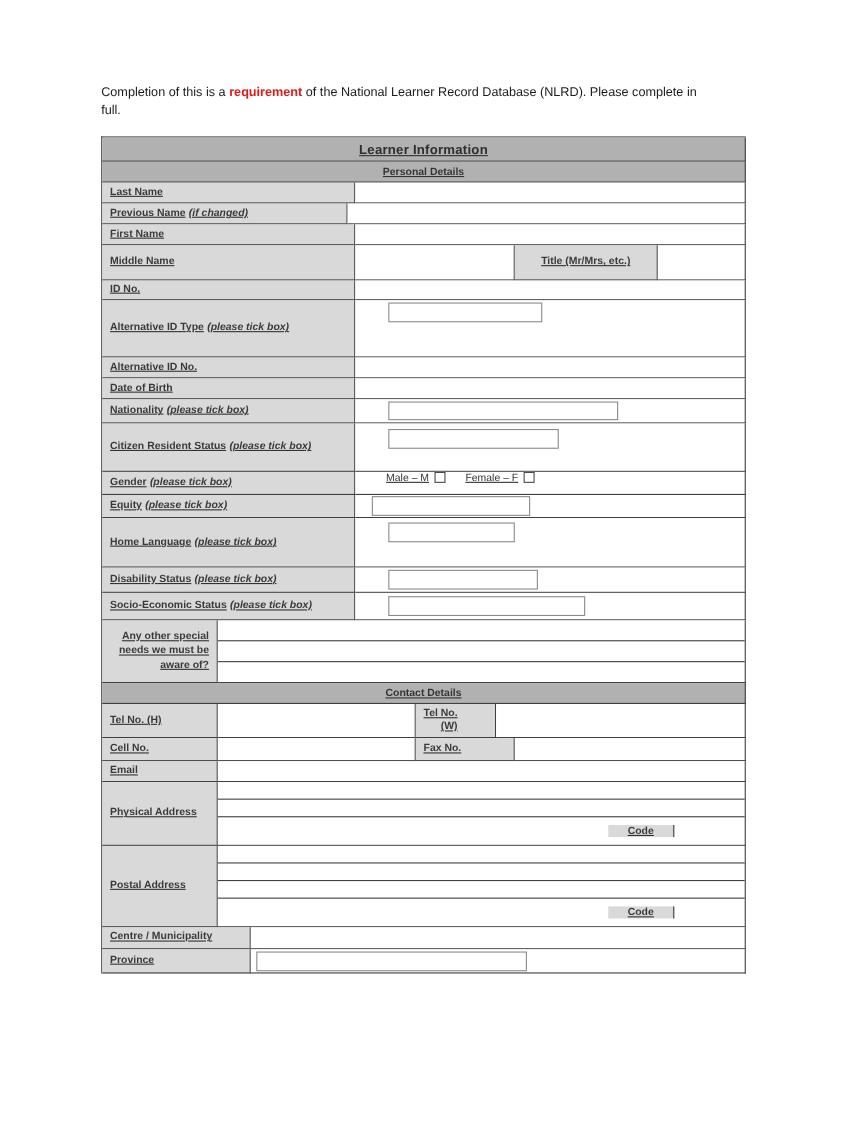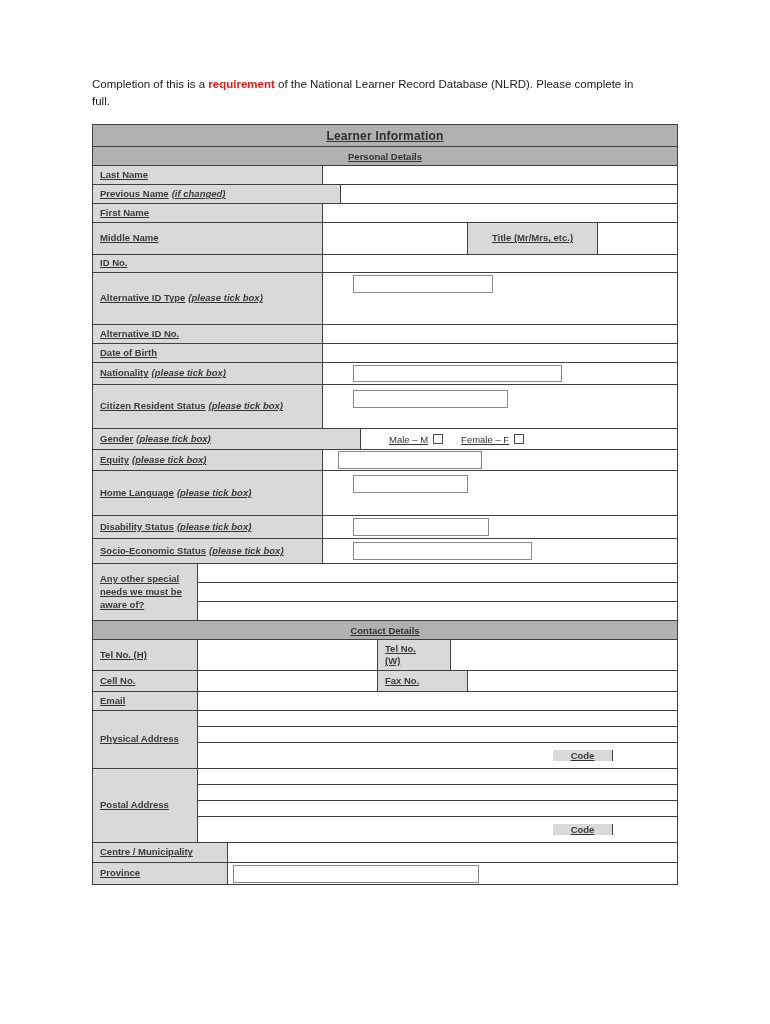--- a/index.html
+++ b/index.html
@@ -16,28 +16,28 @@
   .row { display:flex; align-items:stretch; }
   .c { border-right:1px solid #3f3f3f; border-bottom:1px solid #3f3f3f; }
   .grow { flex:1 1 auto; }
   .white { background:#ffffff; }
 
   .hdr { background:#b1b1b1; font-weight:bold; display:flex; align-items:center; justify-content:center; }
   .hdr-main { font-size:12px; color:#2e2e2e; letter-spacing:0.2px; }
   .hdr-sub { font-size:9.5px; color:#333; }
 
   .lbl { background:#d9d9d9; font-weight:bold; font-size:9.5px; color:#3a3a3a;
-         display:flex; align-items:center; padding:2px 7px; line-height:1.35; }
+         display:flex; align-items:center; padding:2px 7px; line-height:1.35;text-align:right; }
   .note { font-style:italic; margin-left:3px; white-space:nowrap; }
   .title-cell { justify-content:center; text-align:center; padding:2px 12px; }
   .wrapnarrow { padding-right:34px; }
 
   .mini { border:1px solid #8a8a8a; background:#ffffff; height:18px; }
 
-  .gender-cell { display:flex; align-items:center; padding-left:28px; font-size:9.5px; color:#333; }
+  .gender-cell { display:flex; align-items:flex-start; padding-left:28px; font-size:9.5px; color:#333; }
   .chk { width:10px; height:10px; border:1px solid #4a4a4a; background:#fff; display:inline-block; margin-left:5px; }
   .gsp { width:18px; }
 
   .subcol { display:flex; flex-direction:column; padding:0; background:#fff; }
   .subrow { flex:1 1 auto; border-bottom:1px solid #3f3f3f; }
   .subrow:last-child { border-bottom:none; }
   .coderow { display:flex; align-items:center; }
   .codeleft { width:355px; border-right:1px solid #3f3f3f; background:#fff; }
   .codelbl { width:60px; background:#d9d9d9; border-right:1px solid #3f3f3f; font-weight:bold;
              font-size:9.5px; color:#3a3a3a; display:flex; align-items:center; justify-content:center; }
@@ -61,21 +61,21 @@
       <div class="row" style="height:19px">
         <div class="c hdr hdr-sub grow">Personal Details</div>
       </div>
 
       <div class="row" style="height:19px">
         <div class="c lbl" style="width:230px">Last Name</div>
         <div class="c white grow"></div>
       </div>
 
       <div class="row" style="height:19px">
-        <div class="c lbl" style="width:248px">
+        <div class="c lbl" style="width:223px">
           <span>Previous Name</span>
             <span class="note">(if changed)</span>
         </div>
         <div class="c white grow"></div>
       </div>
 
       <div class="row" style="height:19px">
         <div class="c lbl" style="width:230px">First Name</div>
         <div class="c white grow"></div>
       </div>
@@ -126,21 +126,21 @@
         <div class="c lbl" style="width:230px">
           <span>Citizen Resident Status</span>
             <span class="note">(please tick box)</span>
         </div>
         <div class="c white grow">
           <div class="mini" style="width:155px;margin:5px 0 0 30px"></div>
         </div>
       </div>
 
       <div class="row" style="height:21px">
-        <div class="c lbl" style="width:268px">
+        <div class="c lbl" style="width:230px">
           <span>Gender</span>
             <span class="note">(please tick box)</span>
         </div>
         <div class="c white grow gender-cell">
           <span>Male – M</span>
           <span class="chk"></span>
           <span class="gsp"></span>
           <span>Female – F</span>
           <span class="chk"></span>
         </div>

